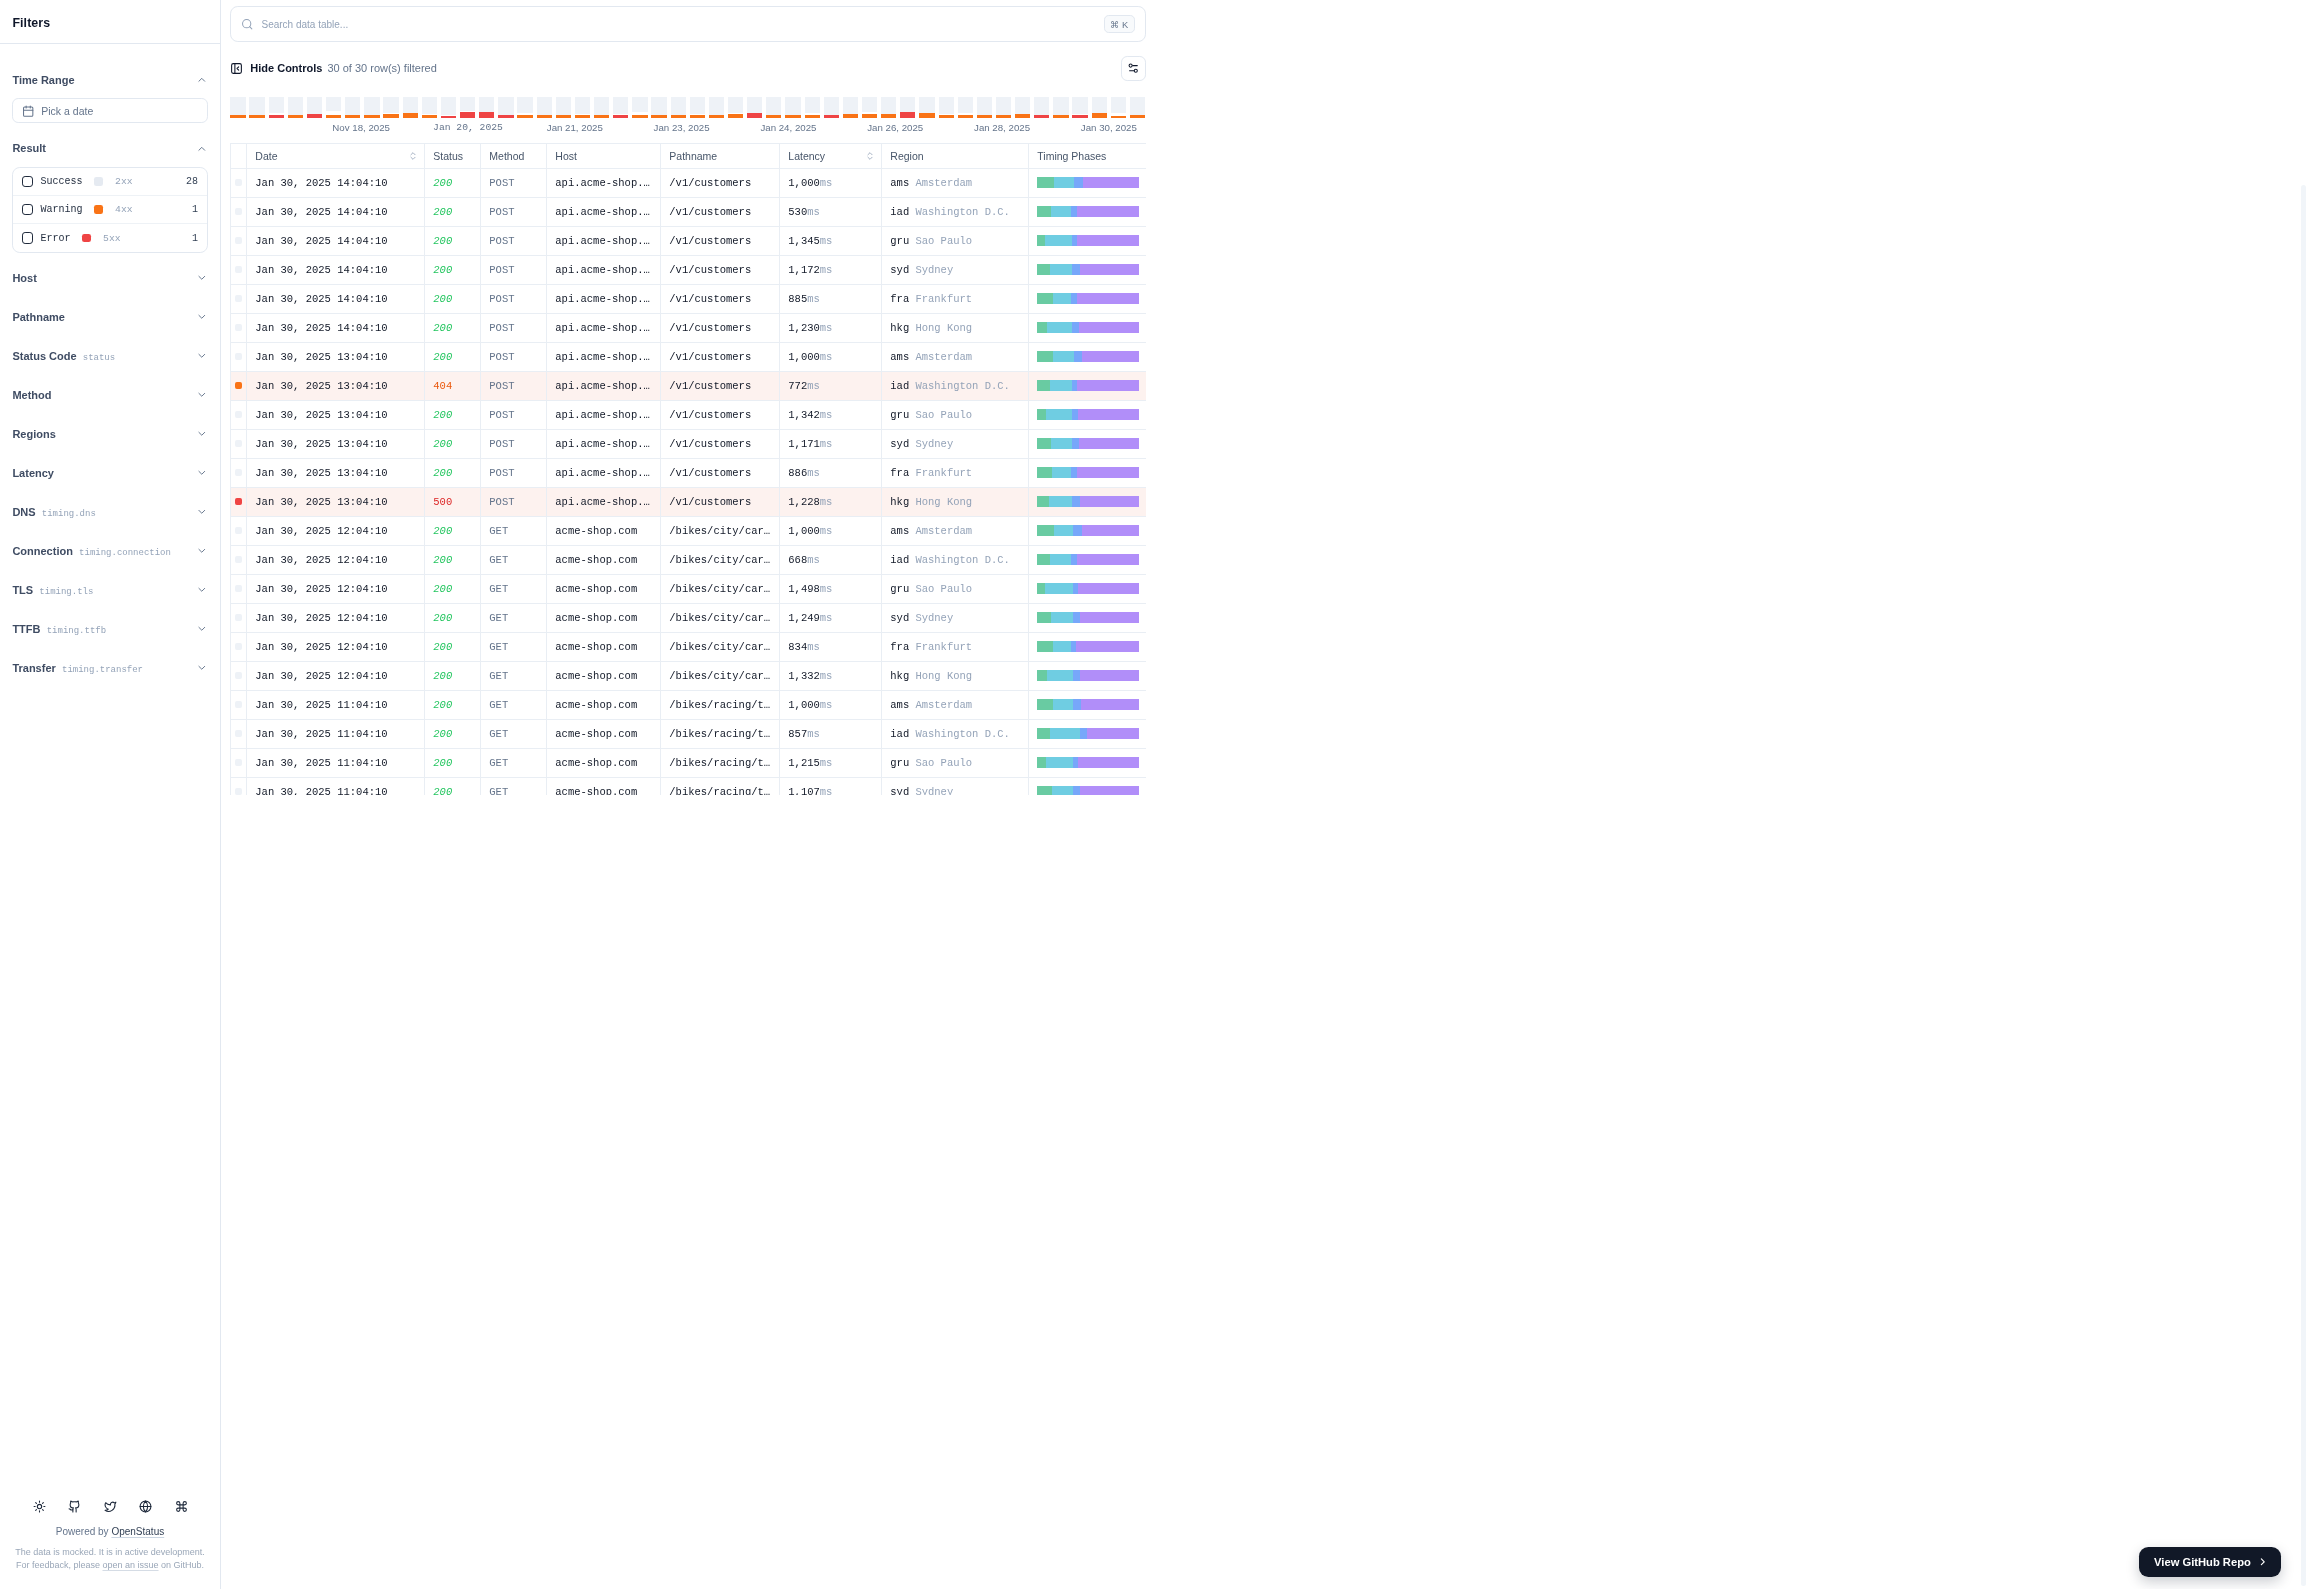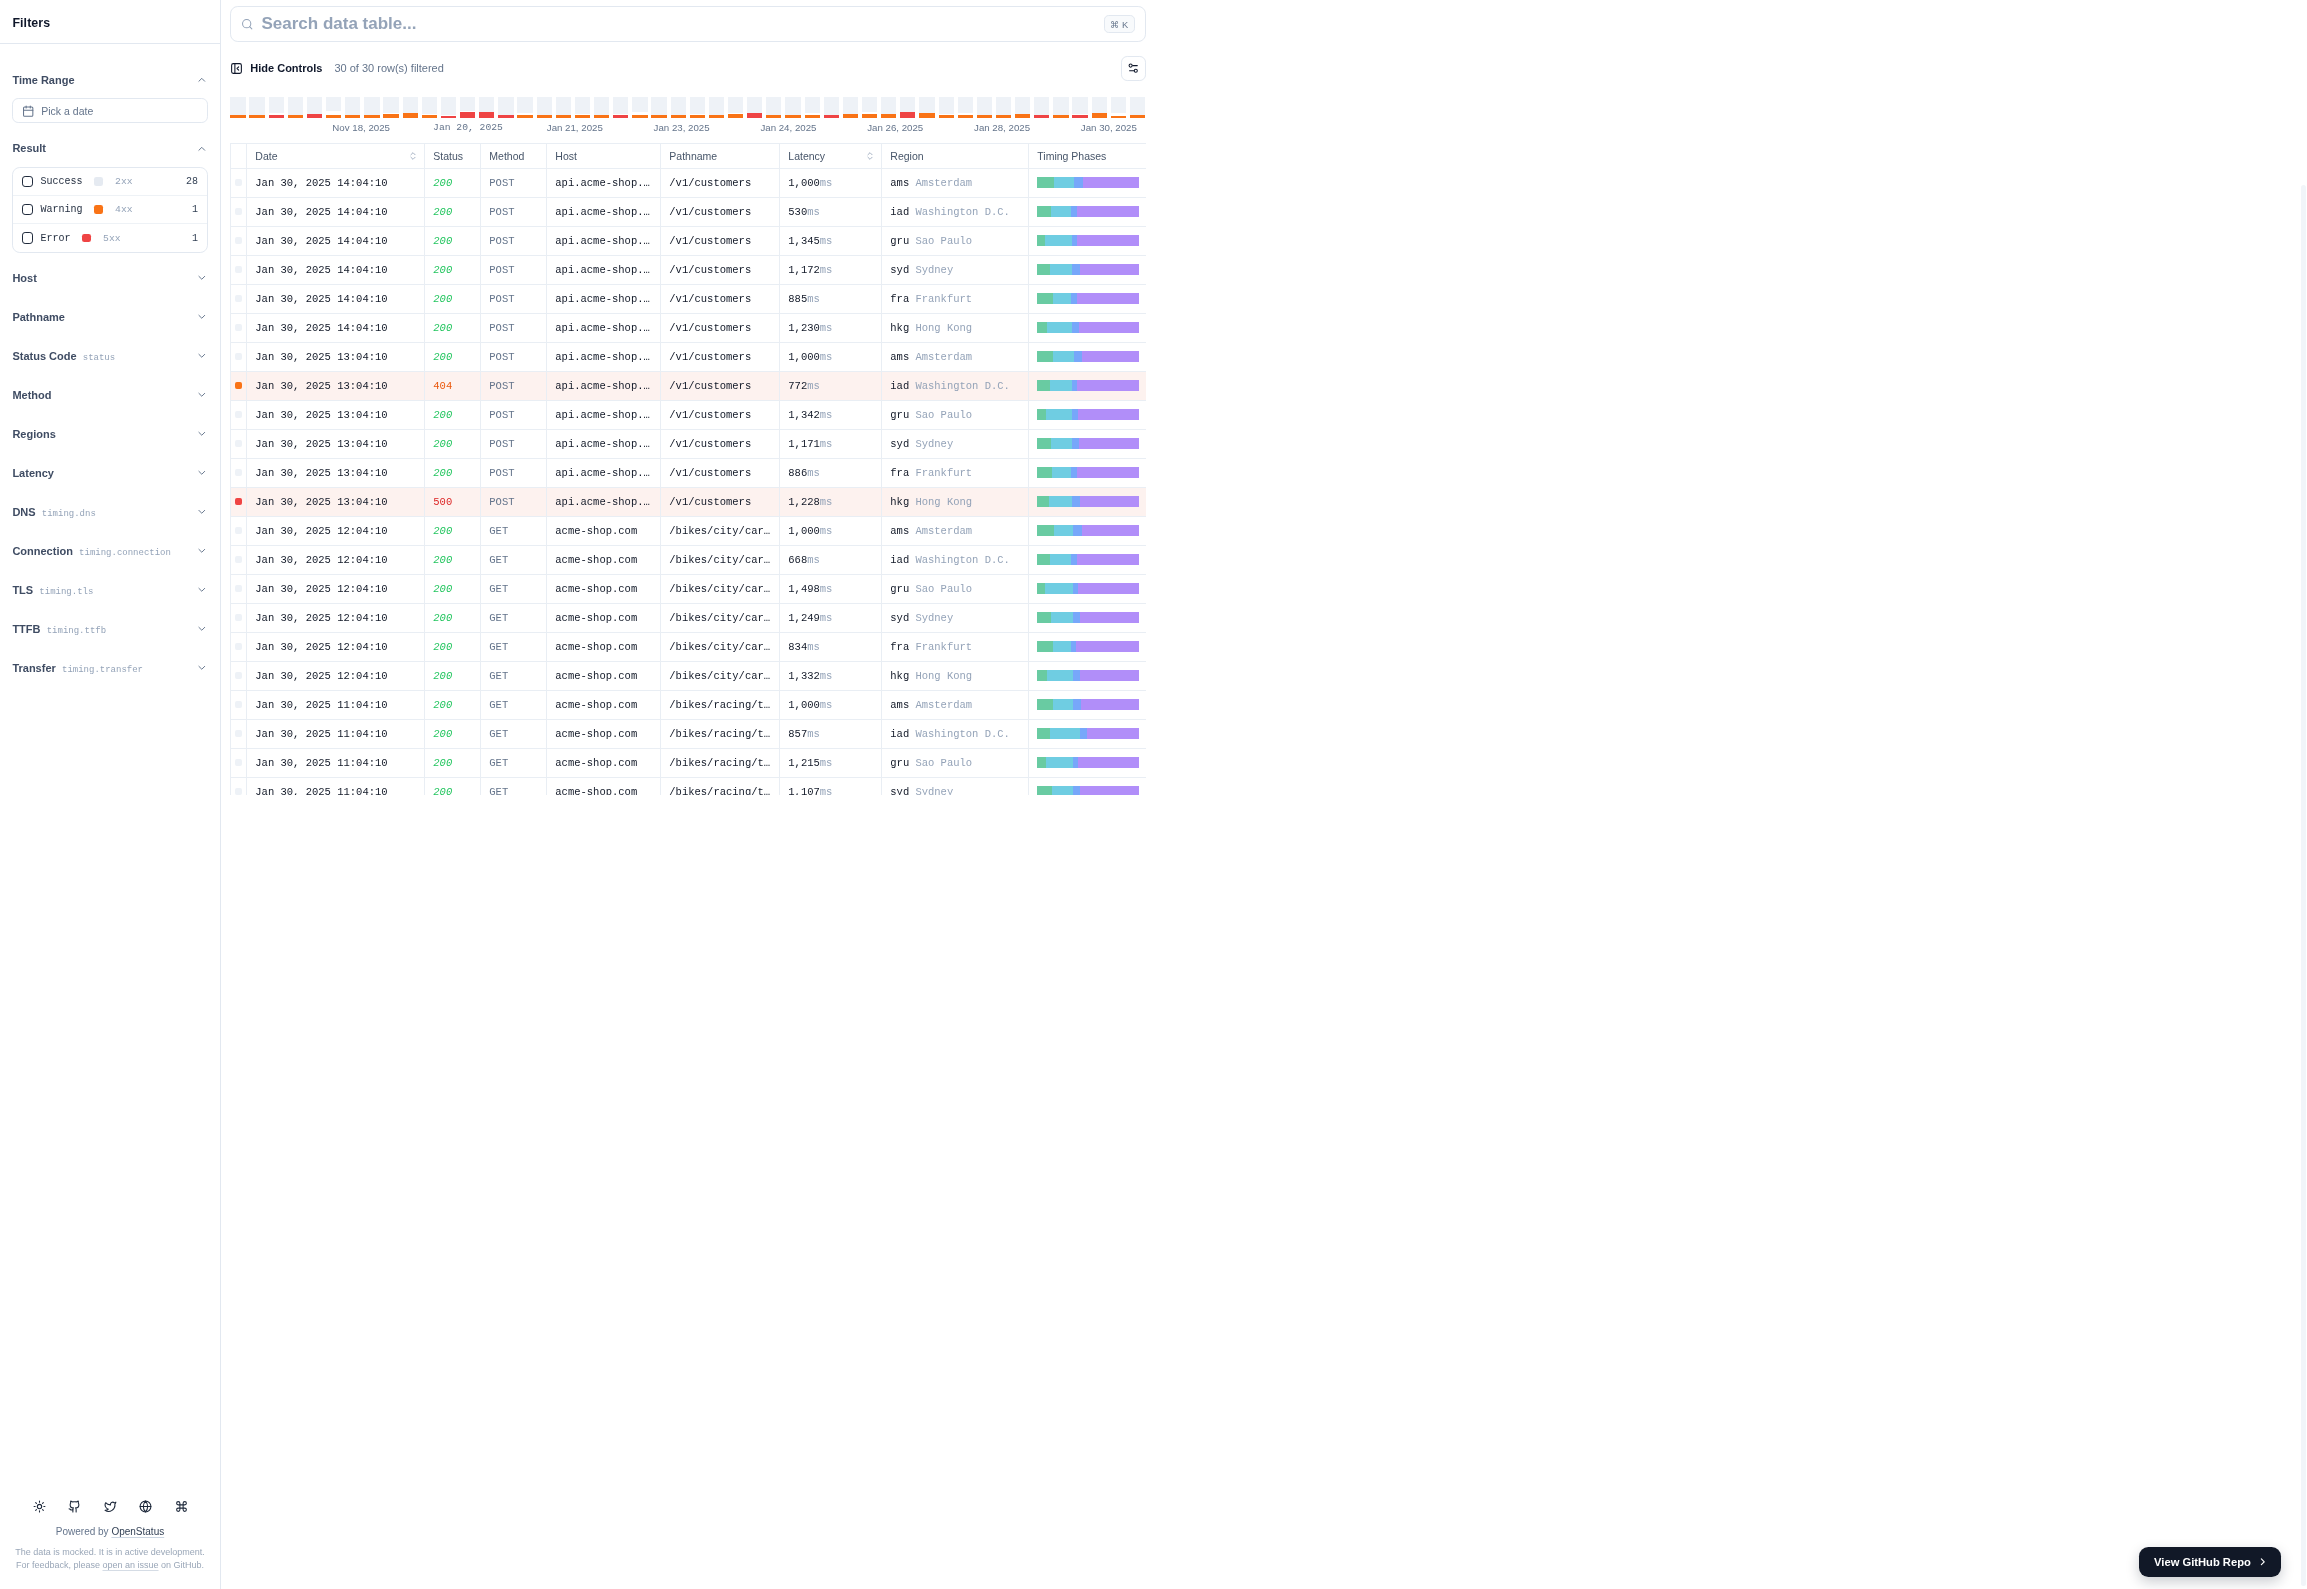--- a/index.html
+++ b/index.html
@@ -43,27 +43,27 @@
   .powered a { color:#334155; text-decoration:underline; text-decoration-color:#cbd5e1;
     text-underline-offset:2.3px; cursor:pointer; }
   .disclaimer { text-align:center; font-size:9px; line-height:1.45; color:#9aa7b8; }
   .disclaimer a { color:#9aa7b8; text-decoration:underline; text-decoration-color:#d5dce5;
     text-underline-offset:1.6px; cursor:pointer; }
 
   
   .main { margin-left:221px; padding:6.2px 8.5px 0 9.3px; }
   .searchbar { height:36px; border:0.8px solid #e2e8f0; border-radius:7.8px;
     display:flex; align-items:center; gap:7.8px; padding:0 10px; background:#fff; }
-  .searchbar input { flex:1; border:none; outline:none; font-size:17px; color:#0f172a;
-    font-family:inherit; background:transparent;font-weight:bold; }
+  .searchbar input { flex:1; border:none; outline:none; font-size:10px; color:#0f172a;
+    font-family:inherit; background:transparent; }
   .searchbar input::placeholder { color:#94a3b8; }
   .kbd { background:#f8fafc; border:0.8px solid #e2e8f0; border-radius:4.7px;
     font-size:9.3px; color:#64748b; padding:2.3px 5.4px; }
 
-  .controls { display:flex; align-items:center; gap:12px; margin-top:13px; height:26px; }
+  .controls { display:flex; align-items:center; gap:5px; margin-top:13px; height:26px; }
   .hide-controls { display:flex; align-items:center; gap:7px; font-size:11px; font-weight:600;
     color:#0f172a; background:none; border:none; cursor:pointer; font-family:inherit; }
   .filtered-text { font-size:11px; color:#64748b; }
   .icon-btn { margin-left:auto; width:25px; height:25px; border:0.8px solid #e2e8f0;
     border-radius:6.2px; background:#fff; display:flex; align-items:center; justify-content:center;
     cursor:pointer; color:#0f172a; }
 
   
   .histogram { margin-top:15.5px; }
   .bars { display:flex; gap:3.9px; height:21px; position:relative; }

